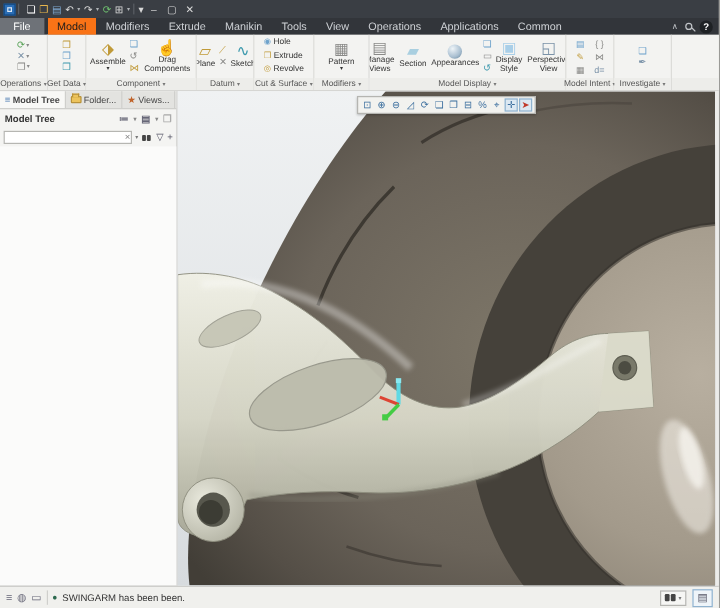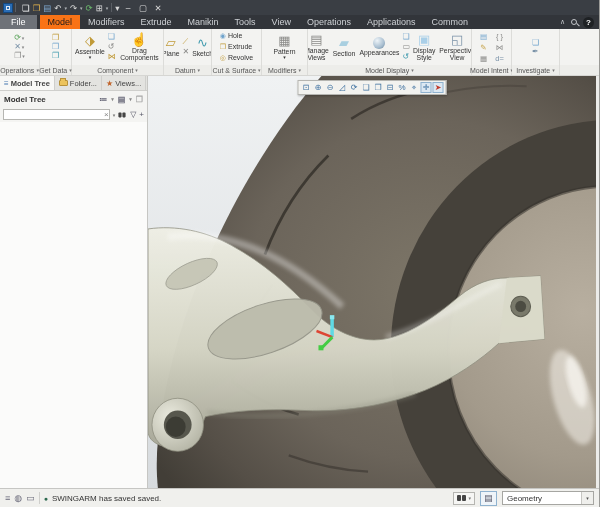--- a/index.html
+++ b/index.html
@@ -459,28 +459,24 @@
       </div>
     </div>
   </div>
 
   <div class="statusbar">
     <span class="sbi">≡</span>
     <span class="sbi">◍</span>
     <span class="sbi">▭</span>
     <span class="sb-sep"></span>
     <span class="bullet">●</span>
-    <span>SWINGARM has saved saved.</span>
+    <span>SWINGARM has been been.</span>
     <span class="sb-right">
       <span class="binocbtn">
         <span class="binoc"></span>
         <span class="cr8">▾</span>
       </span>
       <span class="filterbtn">
         <span>▤</span>
       </span>
-      <span class="selbox">
-        <span>Geometry</span>
-        <span class="car">▾</span>
-      </span>
     </span>
   </div>
 </div>
 
 </body></html>

